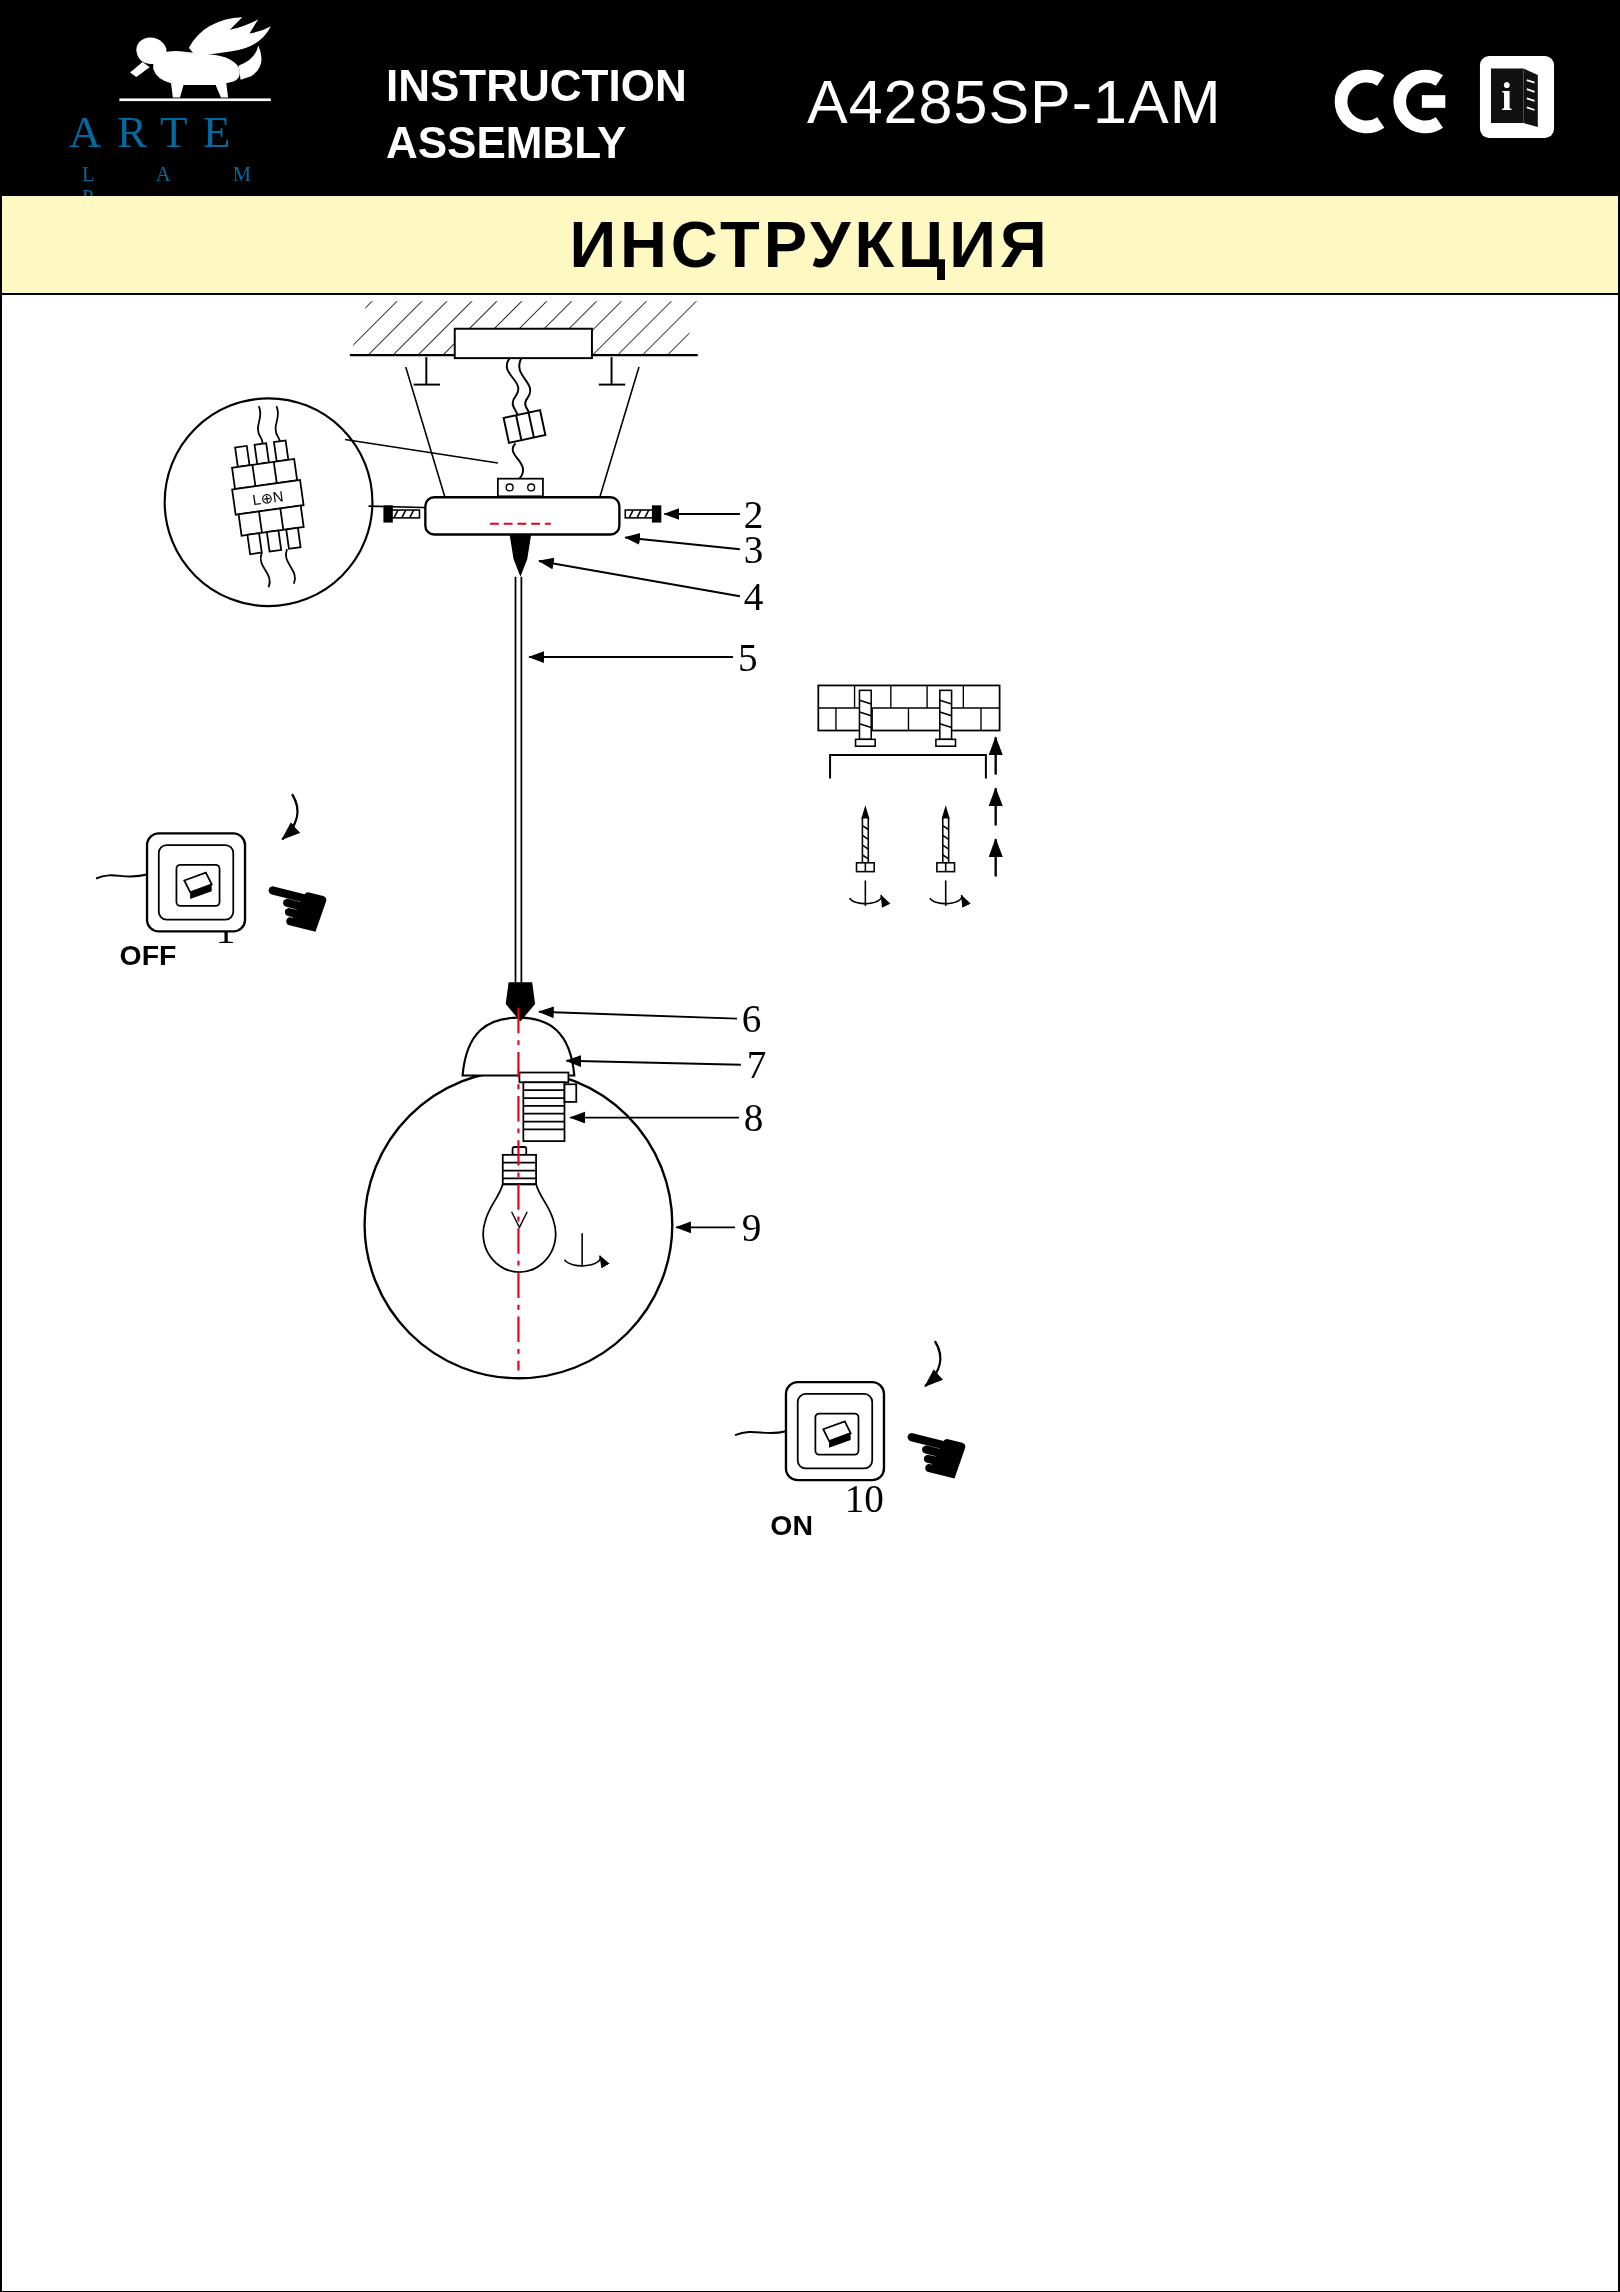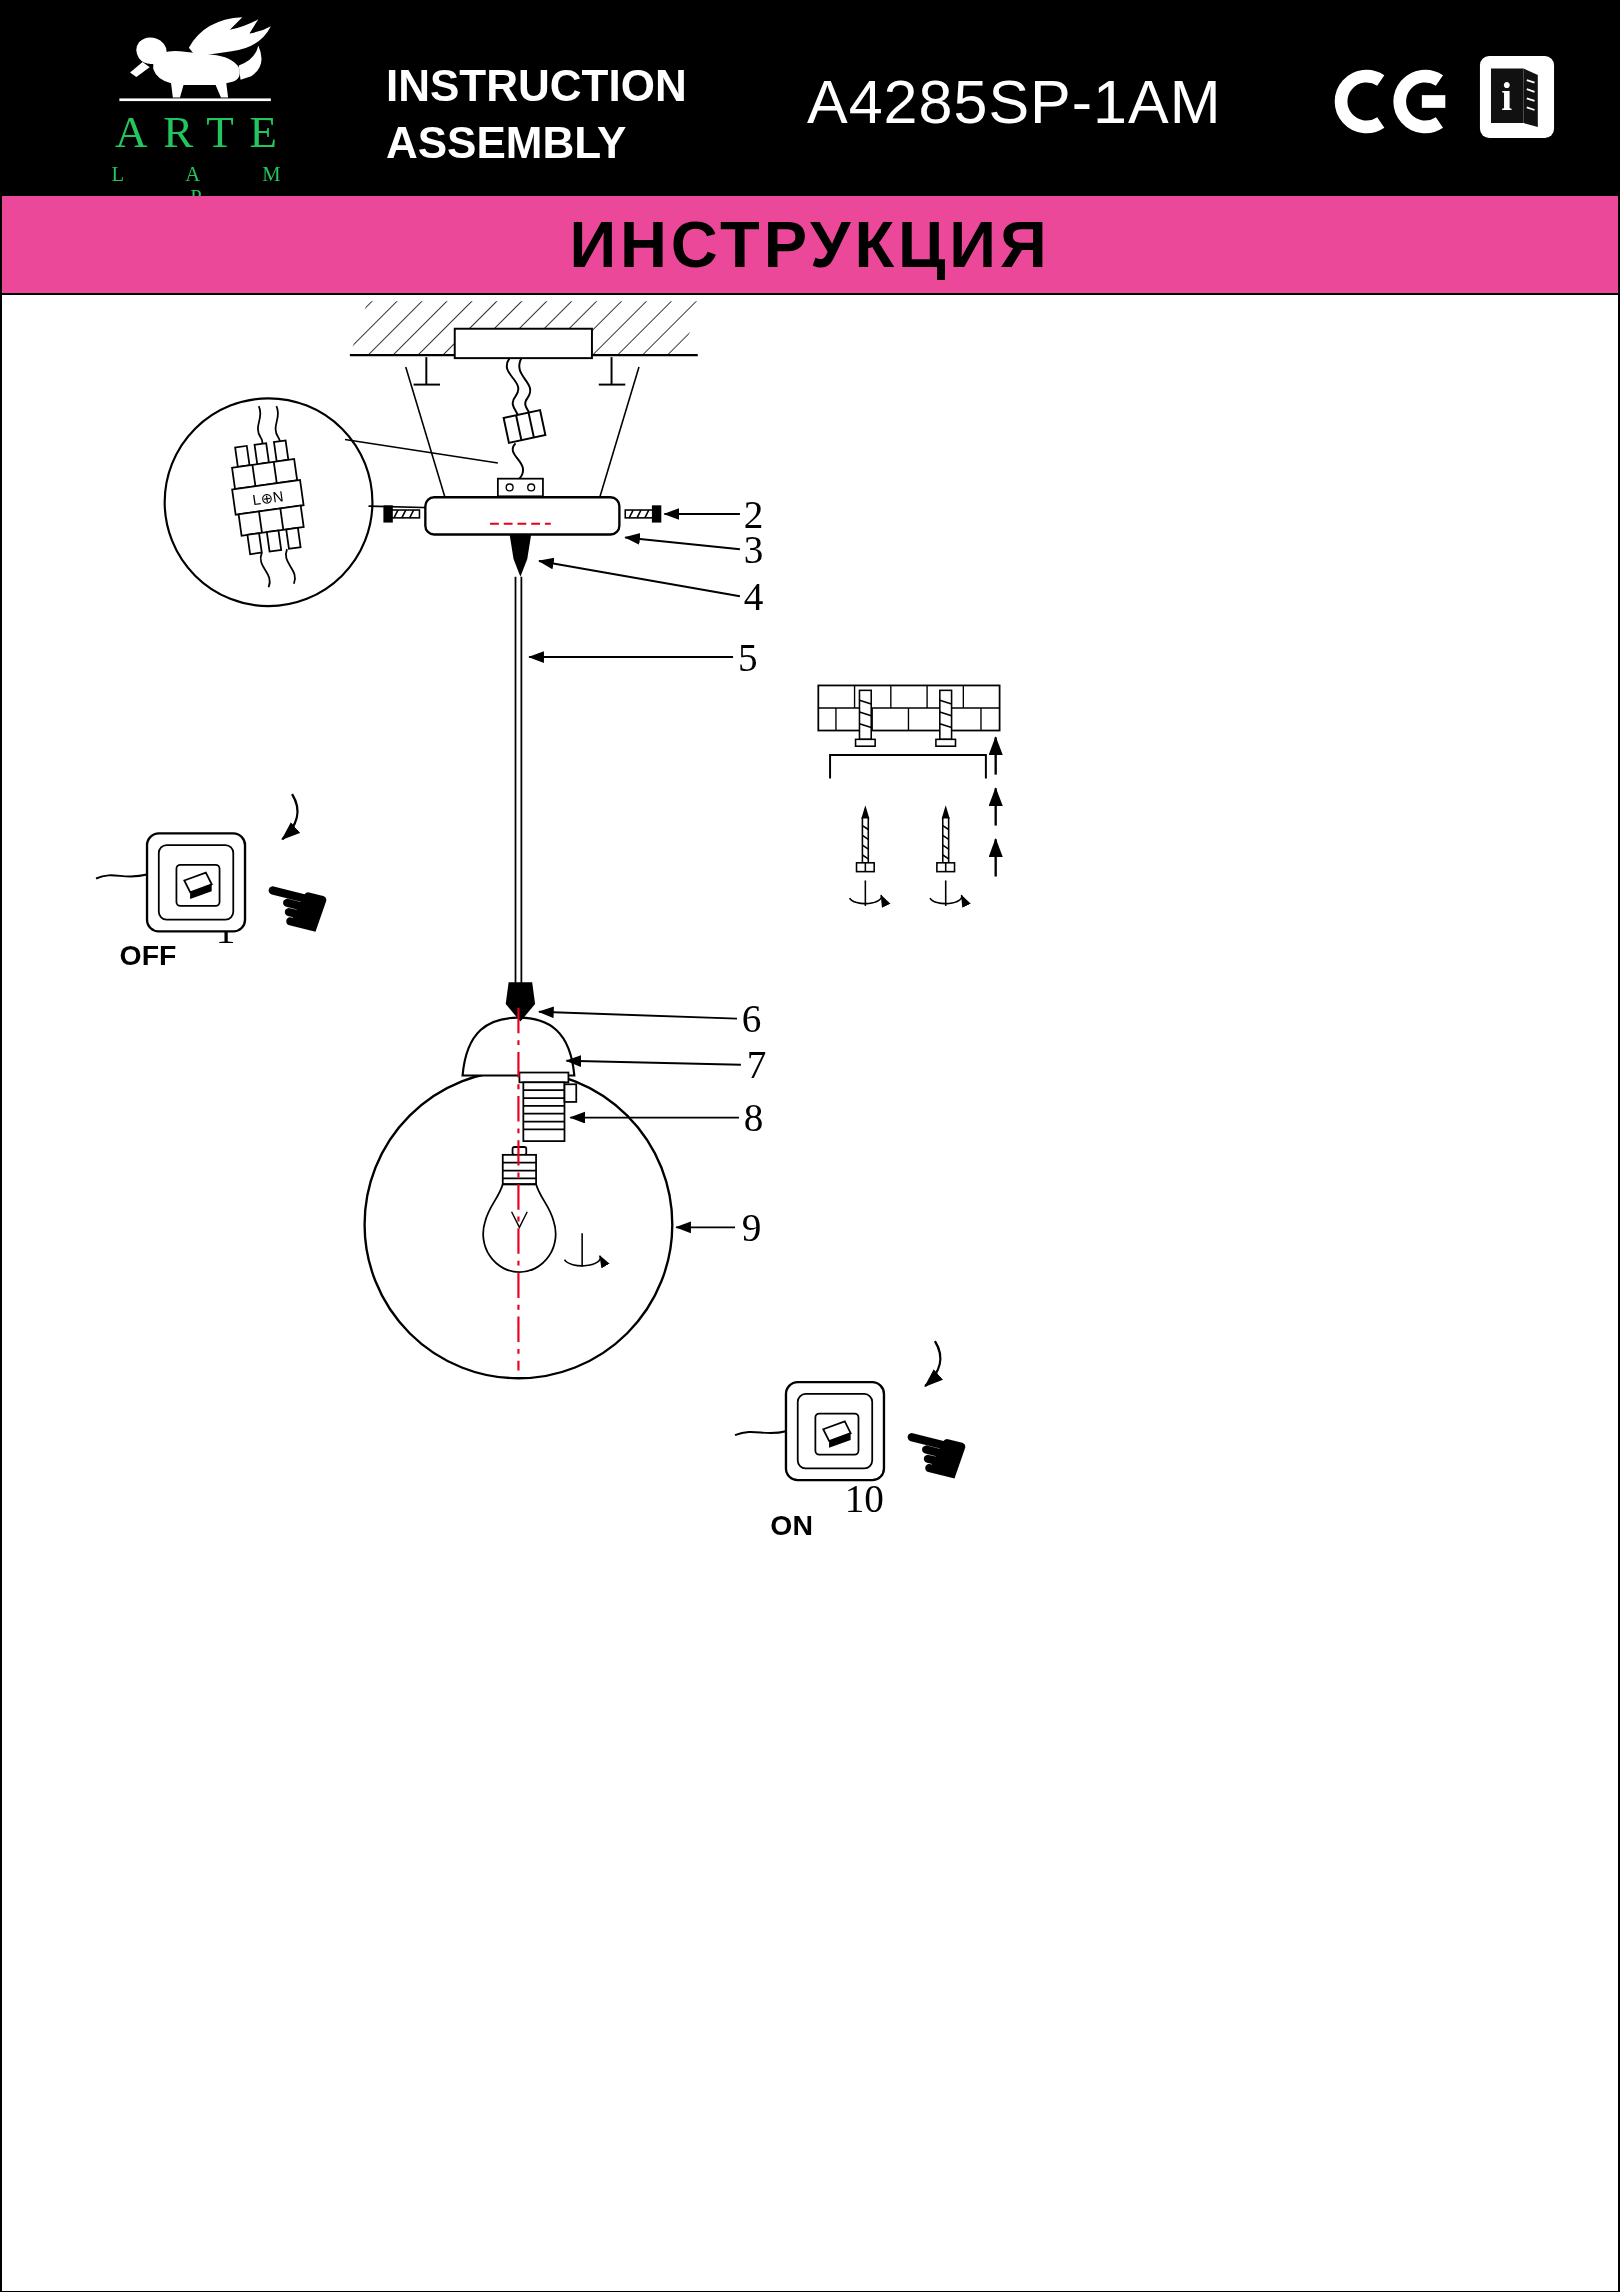--- a/index.html
+++ b/index.html
@@ -1,32 +1,32 @@
 <!DOCTYPE html>
 <html><head>
 <meta charset="utf-8">
 <style>
   html,body{margin:0;padding:0;background:#fff;}
   .page{position:relative;width:1620px;height:2293px;background:#fff;box-sizing:border-box;
         border:2.9px solid #000;font-family:"Liberation Sans",sans-serif;overflow:hidden;}
   
   .topbar{position:absolute;left:0;top:0;width:100%;height:194px;background:#000;color:#fff;}
-  .logo{position:absolute;left:51px;top:9.8px;width:286px;height:176px;text-align:center;color:#22c55e;}
+  .logo{position:absolute;left:51px;top:9.8px;width:286px;height:176px;text-align:left;color:#0369a1;}
   .logo svg{display:block;margin:0 auto;}
   .brand-name{font-family:"Liberation Serif",serif;font-size:45px;letter-spacing:15.7px;
               padding-left:15.7px;line-height:45px;margin-top:0px;}
   .brand-sub{font-family:"Liberation Serif",serif;font-size:20.6px;letter-spacing:29px;
              padding-left:29px;margin-top:7.8px;}
   .doc-title{position:absolute;left:384px;top:55px;font-size:44px;line-height:57px;
              font-weight:bold;color:#fff;}
   .model{position:absolute;left:805px;top:65px;font-size:61px;letter-spacing:1px;color:#fff;}
   .ce{position:absolute;left:1325px;top:65px;}
   .manual{position:absolute;left:1476px;top:51px;}
   
-  .subheader{position:absolute;left:0;top:194px;width:100%;height:97px;background:#ec4899;
+  .subheader{position:absolute;left:0;top:194px;width:100%;height:97px;background:#fef9c3;
              border-bottom:2.9px solid #000;display:flex;align-items:center;justify-content:center;}
   .subtitle{font-size:65px;font-weight:bold;letter-spacing:3.9px;color:#000;}
   
   .diagram{position:absolute;left:0;top:294px;width:1614px;height:1996px;}
   .diagram svg{display:block;width:100%;height:100%;}
   text{user-select:none;}
 </style>
 </head>
 <body>
 

